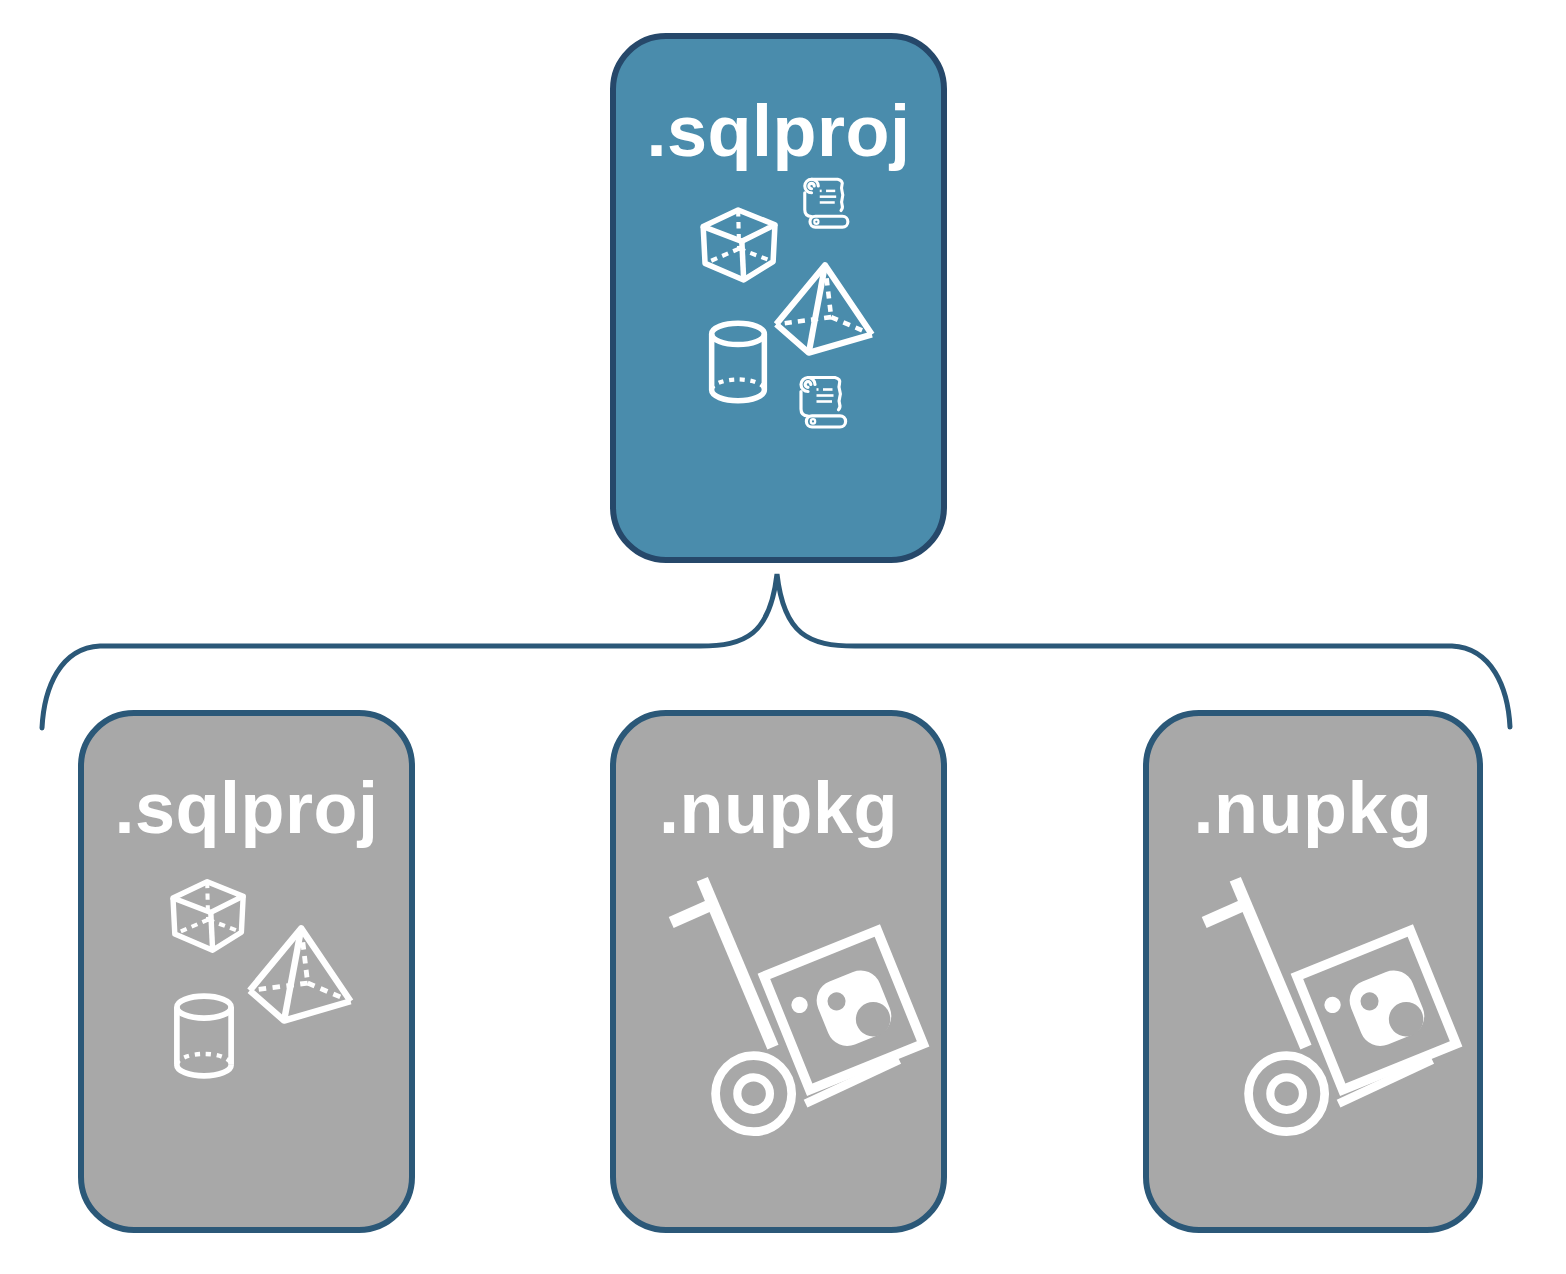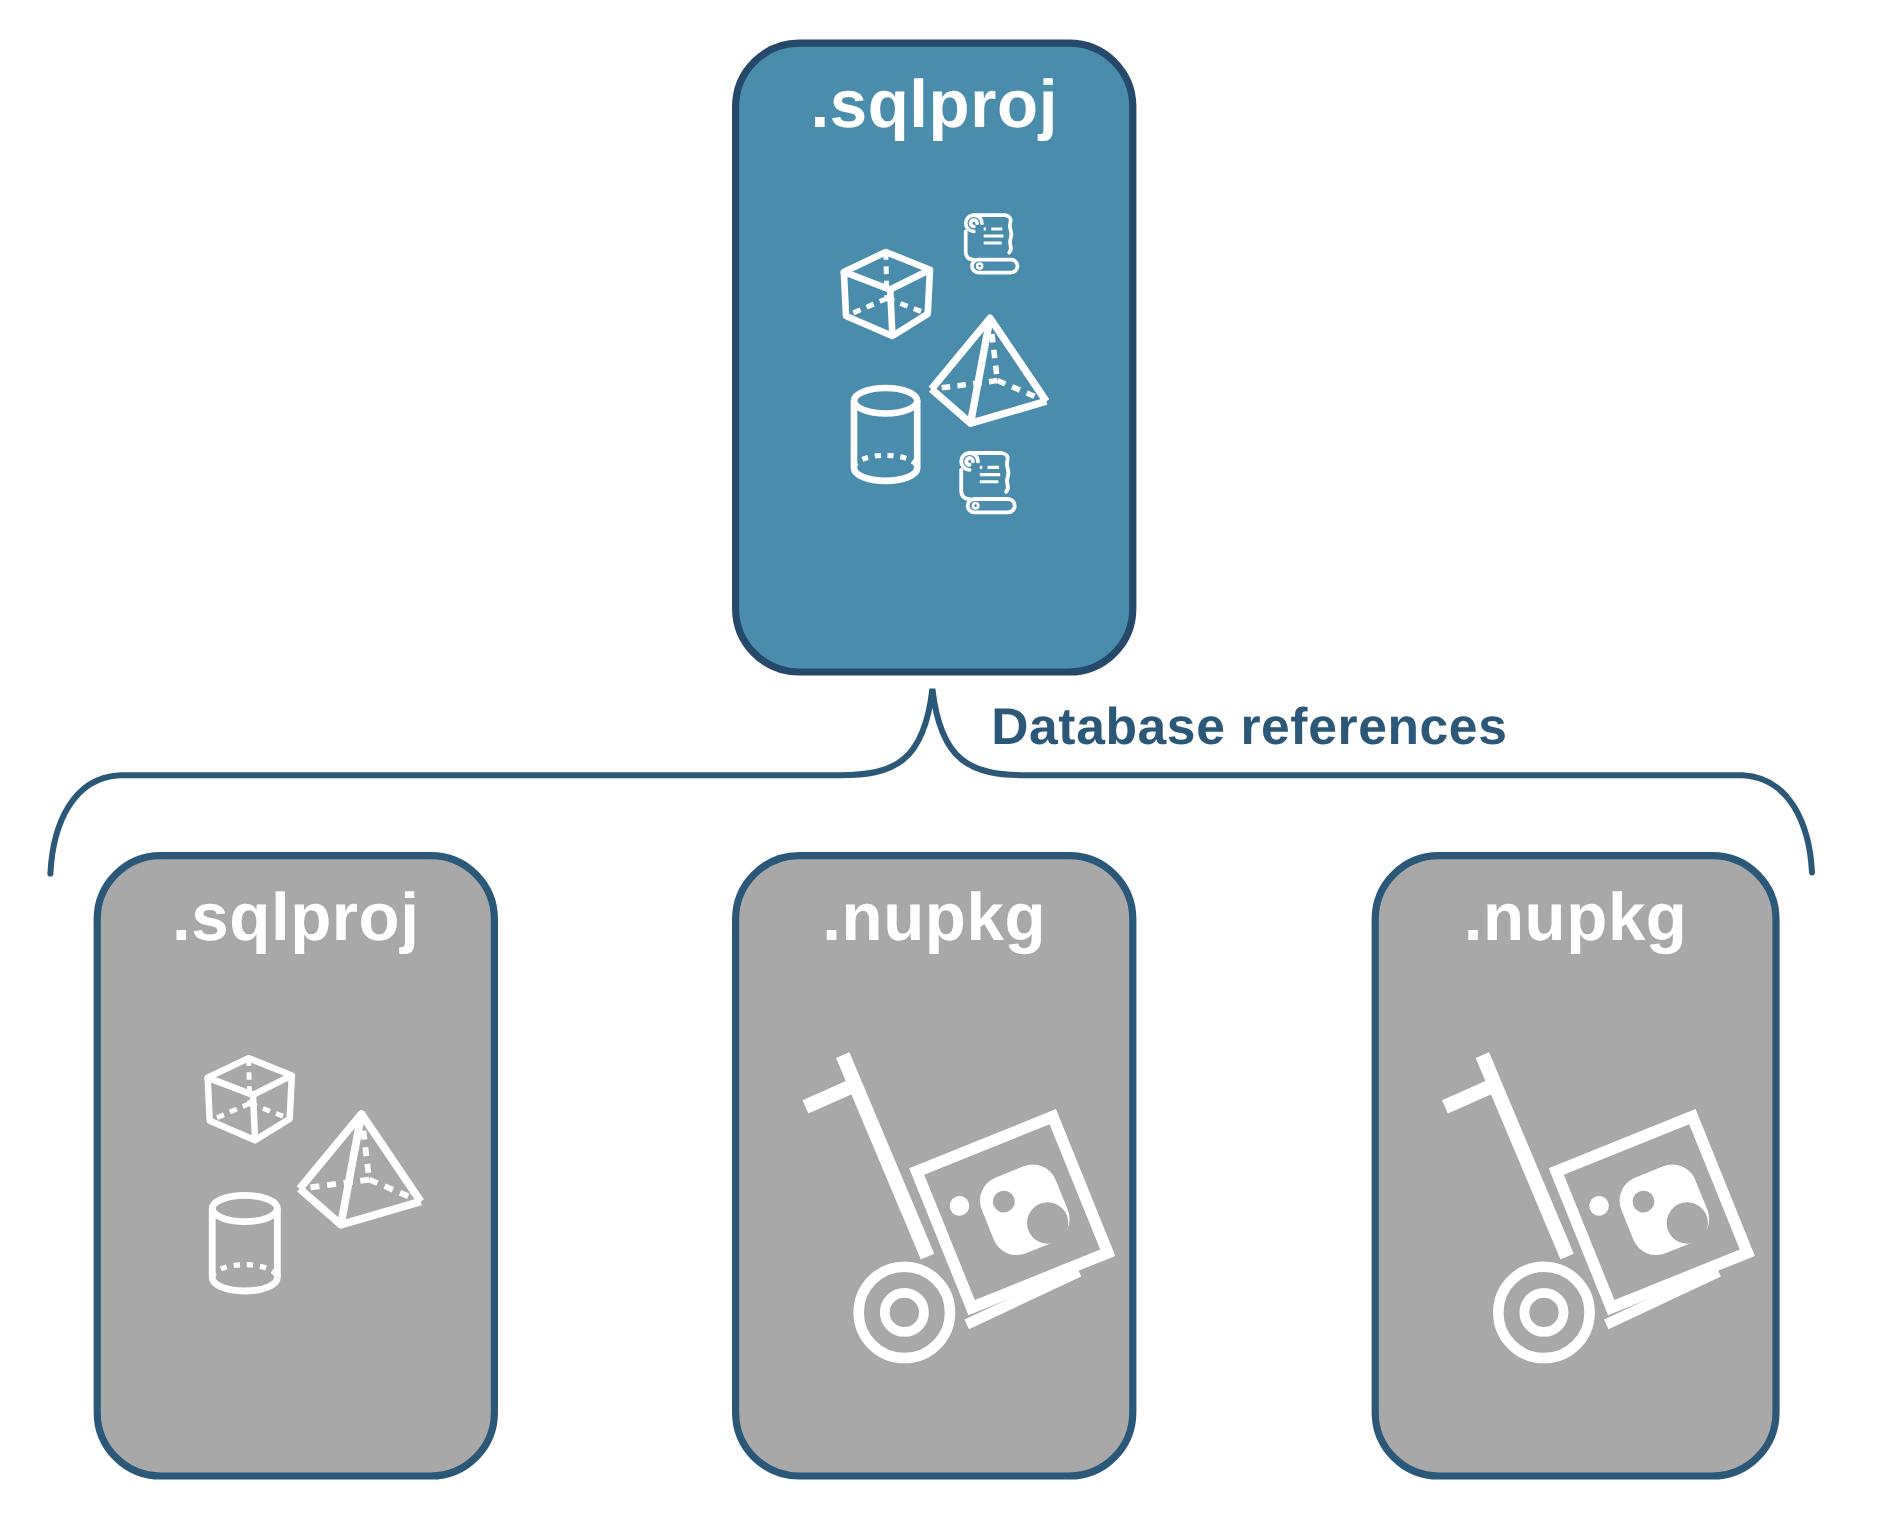--- a/index.html
+++ b/index.html
@@ -17,24 +17,24 @@
     box-sizing:border-box;
     border-radius:56px;
     border:6px solid #2B5878;
   }
   .node.blue{background:#4A8CAC;border-color:#26486A;}
   .node.gray{background:#A8A8A8;border-color:#2B5878;}
 
   .node-title{
     color:#ffffff;
     font-weight:700;
-    font-size:56px;
+    font-size:72px;
     line-height:1;
     text-align:center;
-    padding-top:20px;
+    padding-top:56px;
     letter-spacing:0.5px;
   }
 
   .node-root {left:610px; top:33px;  width:337px; height:530px;}
   .node-ref1 {left:78px;  top:710px; width:337px; height:523px;}
   .node-ref2 {left:610px; top:710px; width:337px; height:523px;}
   .node-ref3 {left:1143px;top:710px; width:340px; height:523px;}
 
   .icon{position:absolute;}
   .icon svg{display:block;width:100%;height:100%;}
@@ -69,21 +69,20 @@
 </head>
 <body>
 
 <div class="canvas">
 
   <svg class="brace-layer" viewBox="0 0 1566 1274" xmlns="http://www.w3.org/2000/svg" aria-hidden="true">
     <path d="M 42,728 C 44,688 60,648 100,646 L 700,646 C 745,646 770,635 777,574
              C 784,635 809,646 855,646 L 1452,646 C 1492,648 1508,688 1510,727" fill="none" stroke="#2B5878" stroke-width="5" stroke-linecap="round"></path>
   </svg>
 
-  <div class="ref-label">Database references</div>
 
   <div class="node blue node-root">
     <div class="node-title">.sqlproj</div>
 
     <span class="icon scroll-1">
       <svg viewBox="0 0 60 60" fill="none" stroke="#fff" stroke-width="3.2" stroke-linecap="round" stroke-linejoin="round">
         <path d="M21,13.5 A7,7 0 1 0 14,20.5"></path>
         <path d="M16.8,13.5 A2.8,2.8 0 1 0 14,16.3"></path>
         <path d="M14,6.5 L41,6.5 C45,7.5 46.5,9.5 45.5,12.5 C44.5,15.5 44.7,17 45.7,19.5
                  C46.7,22 46.7,24 45.7,26.5 C44.8,29 44.8,31 45.7,33.5 C46.3,35.2 46,37 44.5,38.8"></path>

